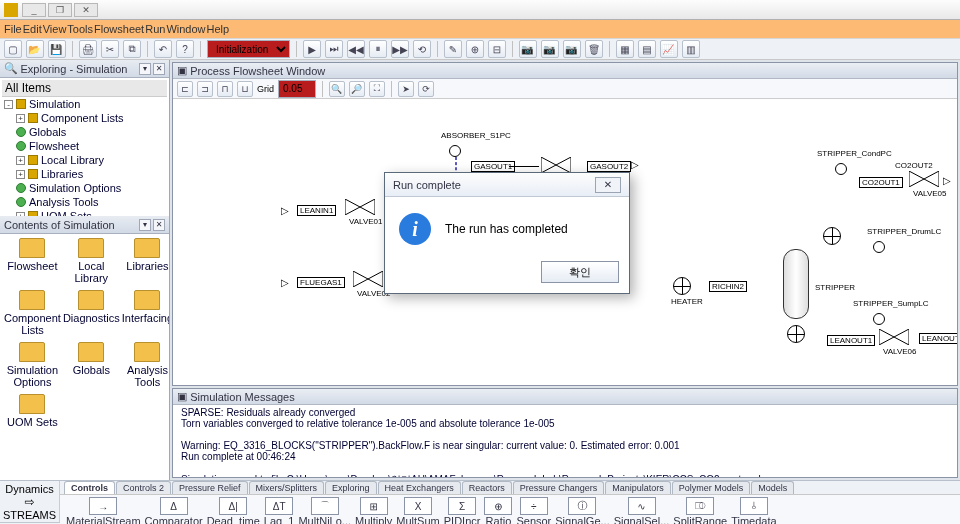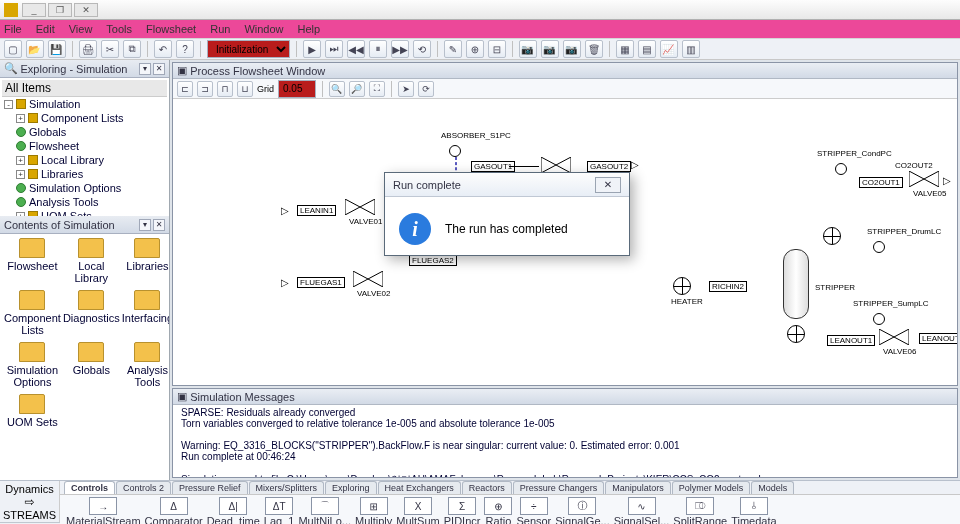--- a/index.html
+++ b/index.html
@@ -6,21 +6,21 @@
 body { width: 960px; height: 524px; background: #f0f0f0; overflow: hidden; position: relative; }
 
 
 .titlebar { height: 20px; background: linear-gradient(#fdfdfd,#e8e8e8); border-bottom: 1px solid #b0b0b0; display: flex; align-items: center; padding: 0 4px; }
 .titlebar .icon { width: 14px; height: 14px; background: #d9a600; margin-right: 4px; }
 .titlebar .title { flex: 1; color: #444; font-size: 11px; }
 .win-btns { display: flex; gap: 2px; }
 .win-btn { width: 24px; height: 14px; background: #e8e8e8; border: 1px solid #b8b8b8; display:flex;align-items:center;justify-content:center; font-size:9px;color:#555;}
 
 
-.menubar { height: 18px; background: #ec4899; display: flex; align-items: center; padding: 0 4px; gap: 14px; color: #333; }
+.menubar { height: 18px; background: #fdba74; display: flex; align-items: center; padding: 0 4px; gap: 1px; color: #333; }
 .menubar span { cursor: default; }
 
 
 .toolbar { height: 22px; background: #eef1f6; border-top: 1px solid #d6d6d6; border-bottom: 1px solid #c8c8c8; display: flex; align-items: center; padding: 0 4px; gap: 4px; }
 .tb-btn { width: 18px; height: 18px; border: 1px solid #b8c0cc; background: linear-gradient(#fff,#e6ecf4); border-radius: 2px; display:flex;align-items:center;justify-content:center; font-size:10px; color:#445; }
 .tb-sep { width: 1px; height: 16px; background: #c0c0c0; margin: 0 2px; }
 .tb-select { height: 18px; border: 1px solid #a8b0c0; background: #b91c1c; padding: 0 4px; font-size: 10px; }
 
 
 .main { display: flex; height: 420px; }
@@ -455,13 +455,16 @@
 
 <div class="modal">
   <div class="modal-title">
     <span>Run complete</span>
     <div class="x">✕</div>
   </div>
   <div class="modal-body">
     <div class="info-ico">i</div>
     <div style="font-size:12px">The run has completed</div>
   </div>
+  <div class="modal-footer">
+    <button class="modal-btn">확인</button>
+  </div>
 </div>
 
 </body></html>

